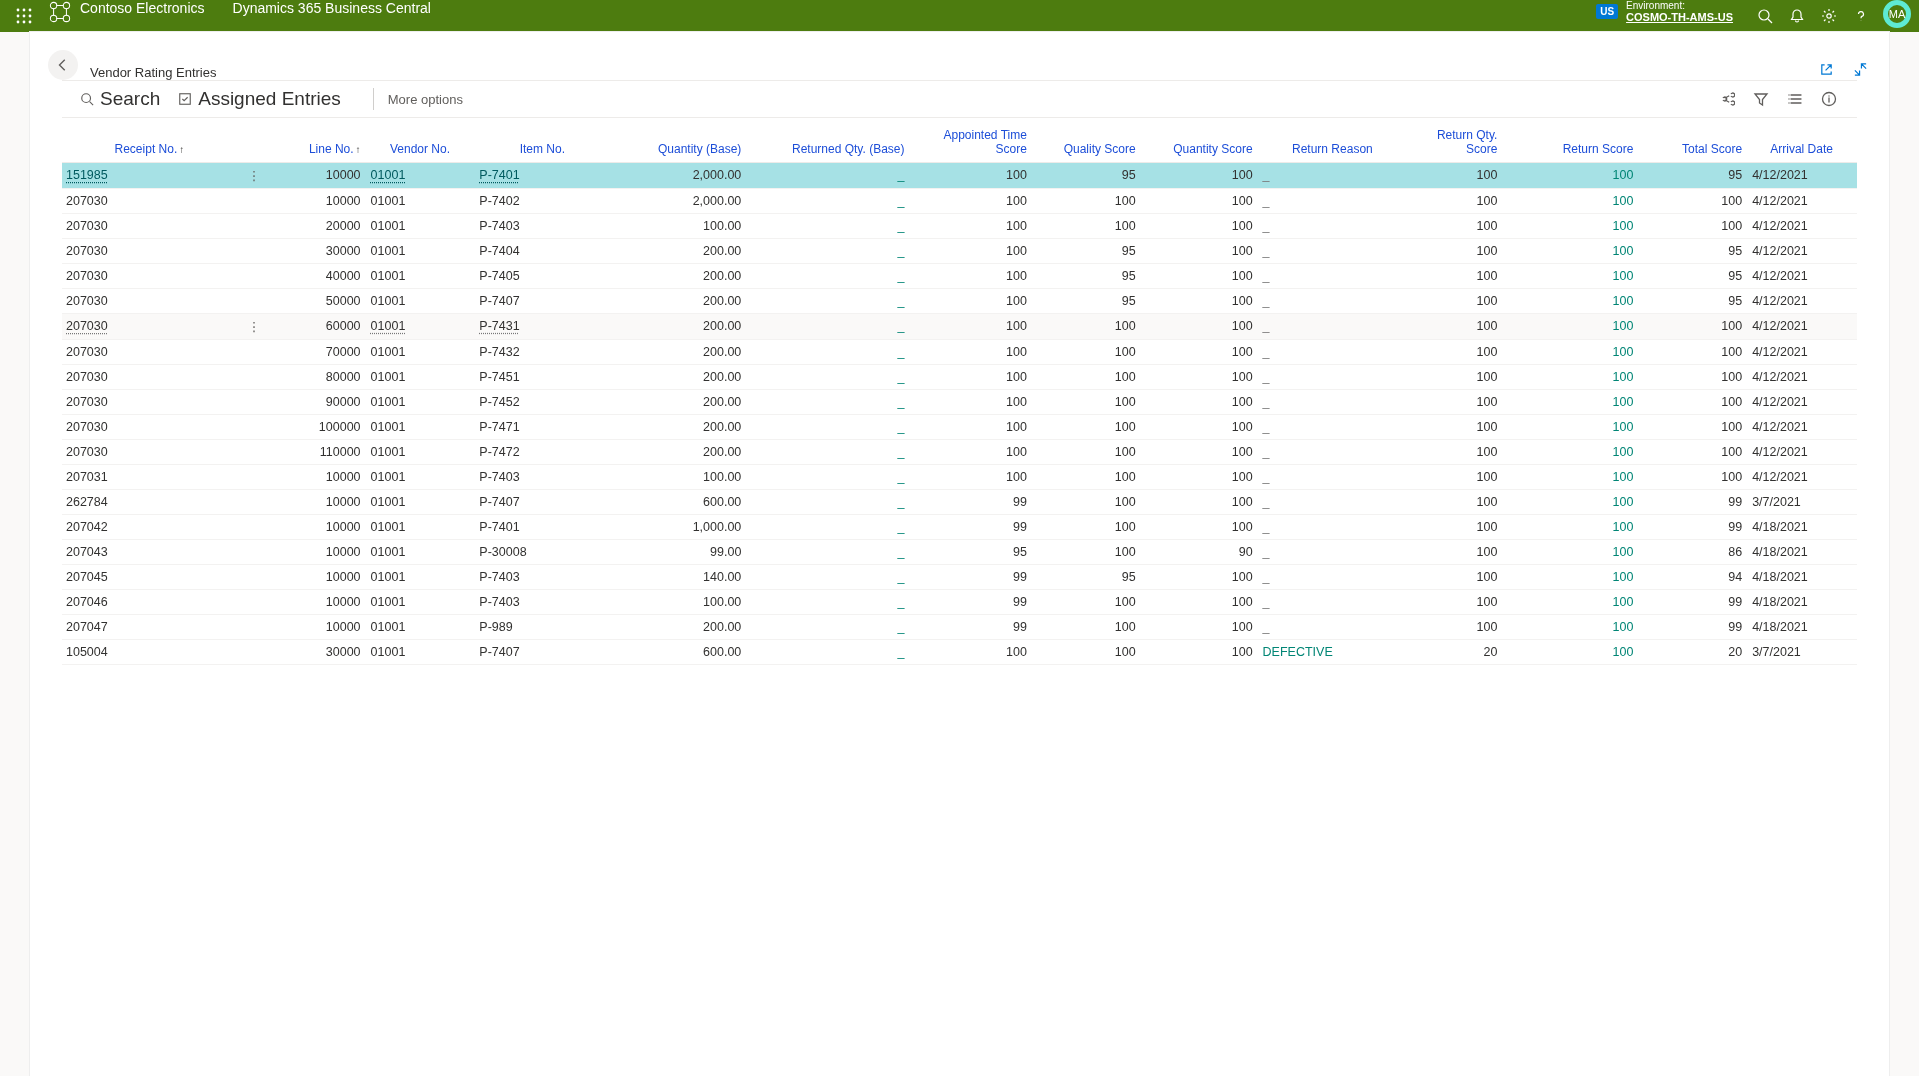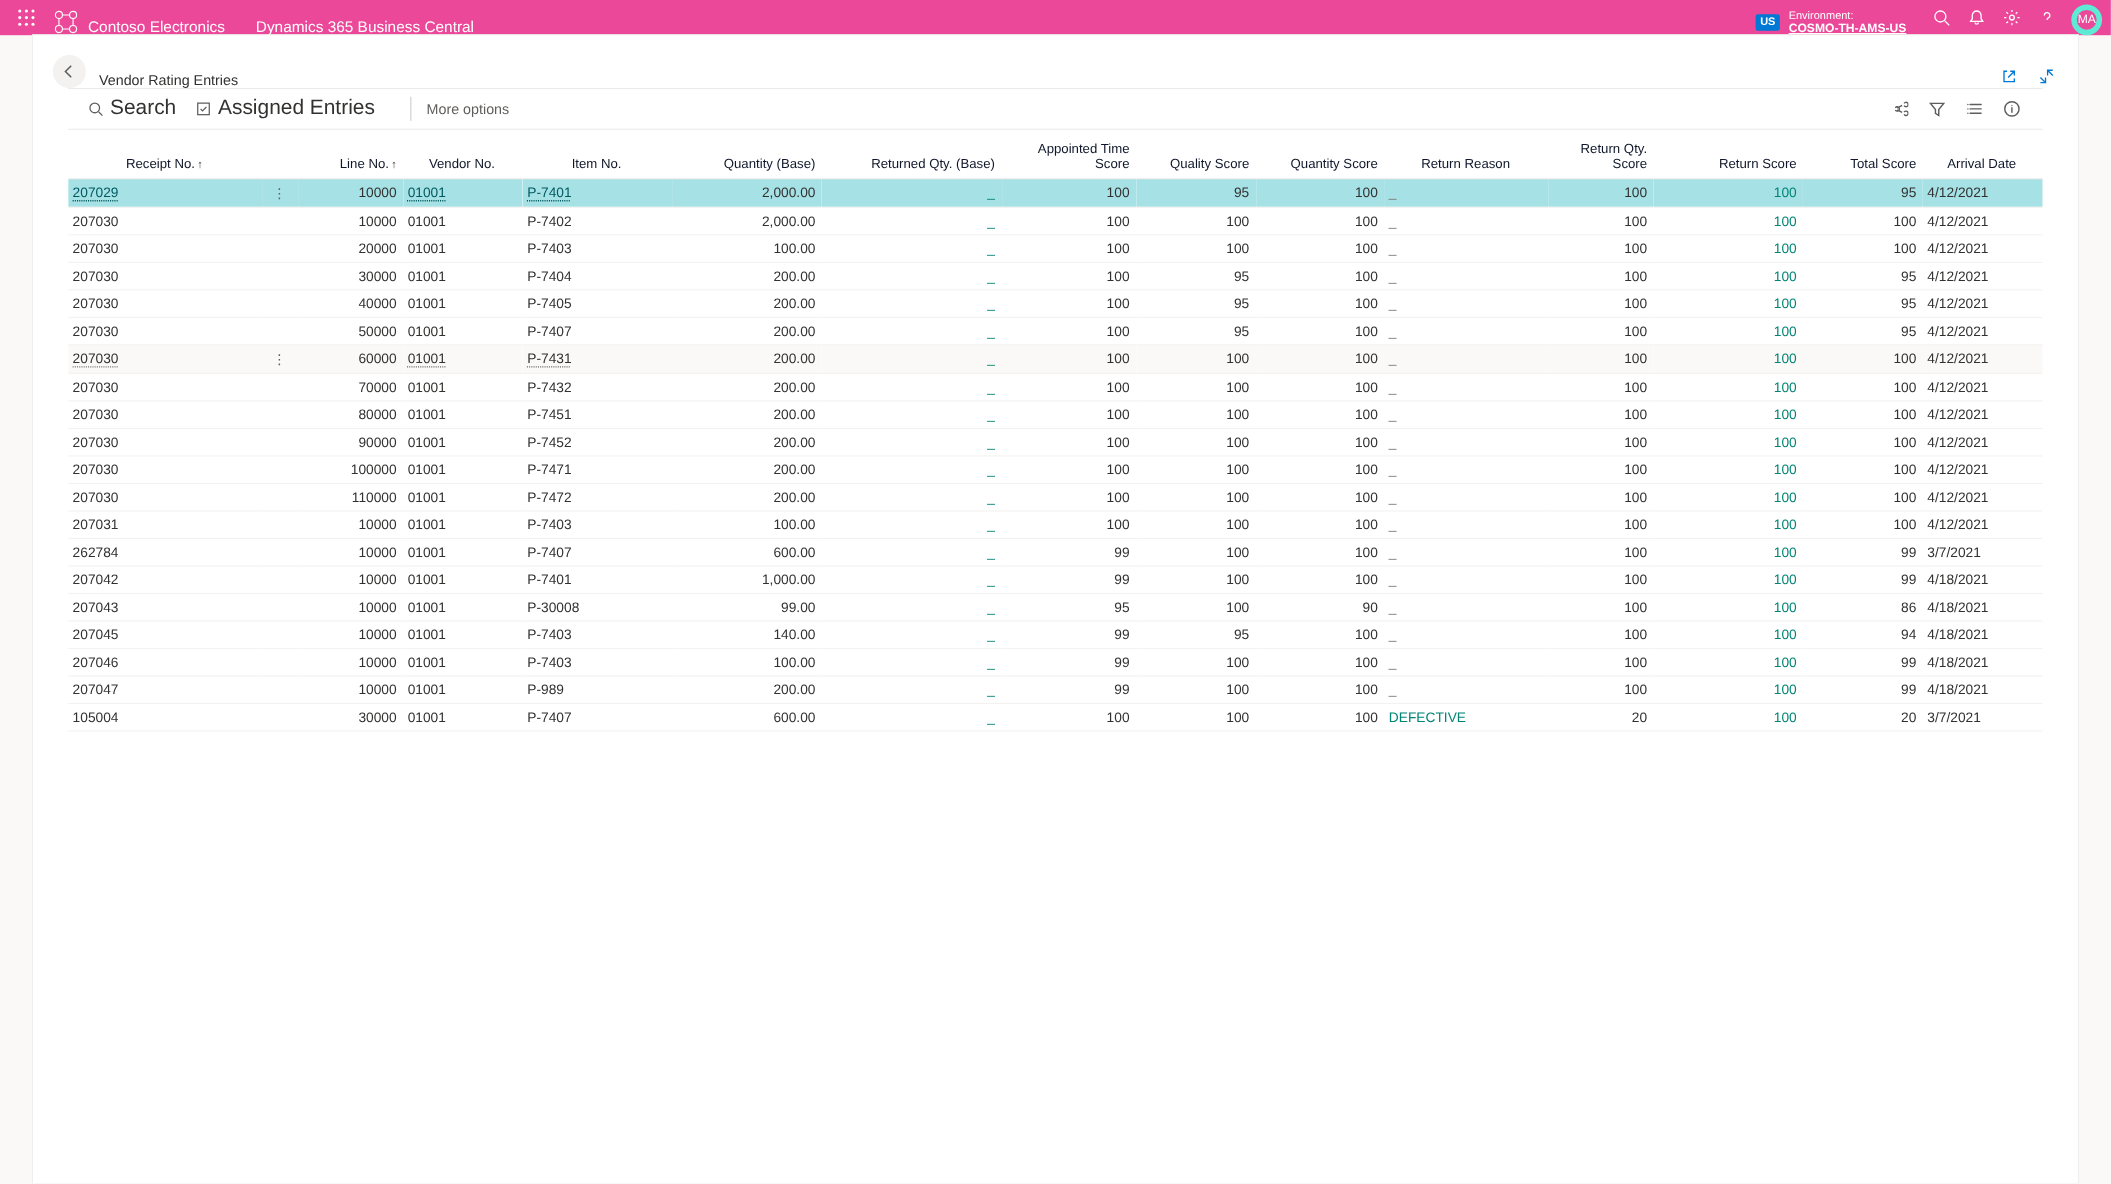--- a/index.html
+++ b/index.html
@@ -1,20 +1,20 @@
 <!DOCTYPE html>
 <html><head>
 <meta charset="utf-8">
 <style>
   * { box-sizing: border-box; margin: 0; padding: 0; }
   html, body { height: 100%; font-family: "Segoe UI", Arial, sans-serif; font-size: 13px; color: #323130; background: #faf9f8; }
   body { width: 1919px; height: 1076px; overflow: hidden; position: relative; }
 
   
-  .topnav { height: 32px; background: #ec4899; display: flex; align-items: flex-end; padding: 0 8px; color: #fff; }
+  .topnav { height: 32px; background: #4d7c0f; display: flex; align-items: flex-start; padding: 0 8px; color: #fff; }
   .waffle { width: 32px; height: 32px; display: flex; align-items: center; justify-content: center; cursor: pointer; }
   .waffle svg { width: 16px; height: 16px; fill: #fff; }
   .brand-icon { width: 24px; height: 24px; margin: 0 8px; display: flex; align-items: center; justify-content: center; }
   .brand-text { font-size: 14px; font-weight: 400; margin-right: 28px; }
   .product { font-size: 14px; font-weight: 400; }
   .spacer { flex: 1; }
   .env-block { display: flex; align-items: center; margin-right: 4px; }
   .env-badge { background: #0078d4; color: #fff; font-size: 10px; font-weight: 700; padding: 2px 4px; border-radius: 2px; margin-right: 8px; }
   .env-text { display: flex; flex-direction: column; line-height: 1.1; margin-right: 12px; }
   .env-label { font-size: 10px; }
@@ -39,21 +39,21 @@
   .tool svg { width: 14px; height: 14px; stroke: #605e5c; fill: none; stroke-width: 1.3; }
   .tool-div { width: 1px; height: 22px; background: #d0cecc; margin: 0 14px; }
   .more-opts { color: #605e5c; cursor: pointer; }
   .toolbar-right { margin-left: auto; display: flex; gap: 14px; }
   .toolbar-right .tico { width: 20px; height: 20px; display: flex; align-items: center; justify-content: center; cursor: pointer; }
   .toolbar-right svg { width: 16px; height: 16px; stroke: #605e5c; fill: none; stroke-width: 1.3; }
 
   
   .table-wrap { margin: 0 32px; overflow: auto; height: calc(100% - 48px - 38px - 4px); }
   table { border-collapse: collapse; width: 100%; table-layout: fixed; }
-  th { font-weight: 400; font-size: 12px; color: #0f172a; padding: 6px 6px 6px 4px; text-align: right; border-bottom: 1px solid #edebe9; vertical-align: bottom; height: 44px; white-space: normal; }
+  th { font-weight: 400; font-size: 12px; color: #1d4ed8; padding: 6px 6px 6px 4px; text-align: right; border-bottom: 1px solid #edebe9; vertical-align: bottom; height: 44px; white-space: normal; }
   th.left { text-align: center; }
   th.sorted::after { content: "\2191"; font-size: 10px; margin-left: 2px; color: #323130; }
   td { font-size: 12.5px; padding: 5px 6px 5px 4px; border-bottom: 1px solid #f3f2f1; text-align: right; height: 25px; white-space: nowrap; overflow: hidden; text-overflow: ellipsis; }
   td.left { text-align: left; }
   tr.selected td { background: #a6e1e5; }
   tr.selected .linkish { text-decoration: underline dotted; color: #005a5f; }
   tr.hovered td { background: #faf9f8; }
   .linkish { color: #323130; }
   .accent { color: #008575; }
   .dash { color: #7a7a7a; }
@@ -234,21 +234,21 @@
           <th>Quantity Score</th>
           <th class="left">Return Reason</th>
           <th>Return Qty. Score</th>
           <th>Return Score</th>
           <th>Total Score</th>
           <th class="left">Arrival Date</th>
         </tr>
       </thead>
       <tbody id="tbody">
           <tr class="selected">
-            <td class="left"><span class="linkish dotted">207029</span></td>
+            <td class="left"><span class="linkish dotted">151985</span></td>
             <td class="kebab">⋮</td>
             <td>10000</td>
             <td class="left"><span class="linkish dotted">01001</span></td>
             <td class="left"><span class="linkish dotted">P-7401</span></td>
             <td>2,000.00</td>
             <td class="accent">_</td>
             <td>100</td>
             <td>95</td>
             <td>100</td>
             <td class="left dash">_</td>

